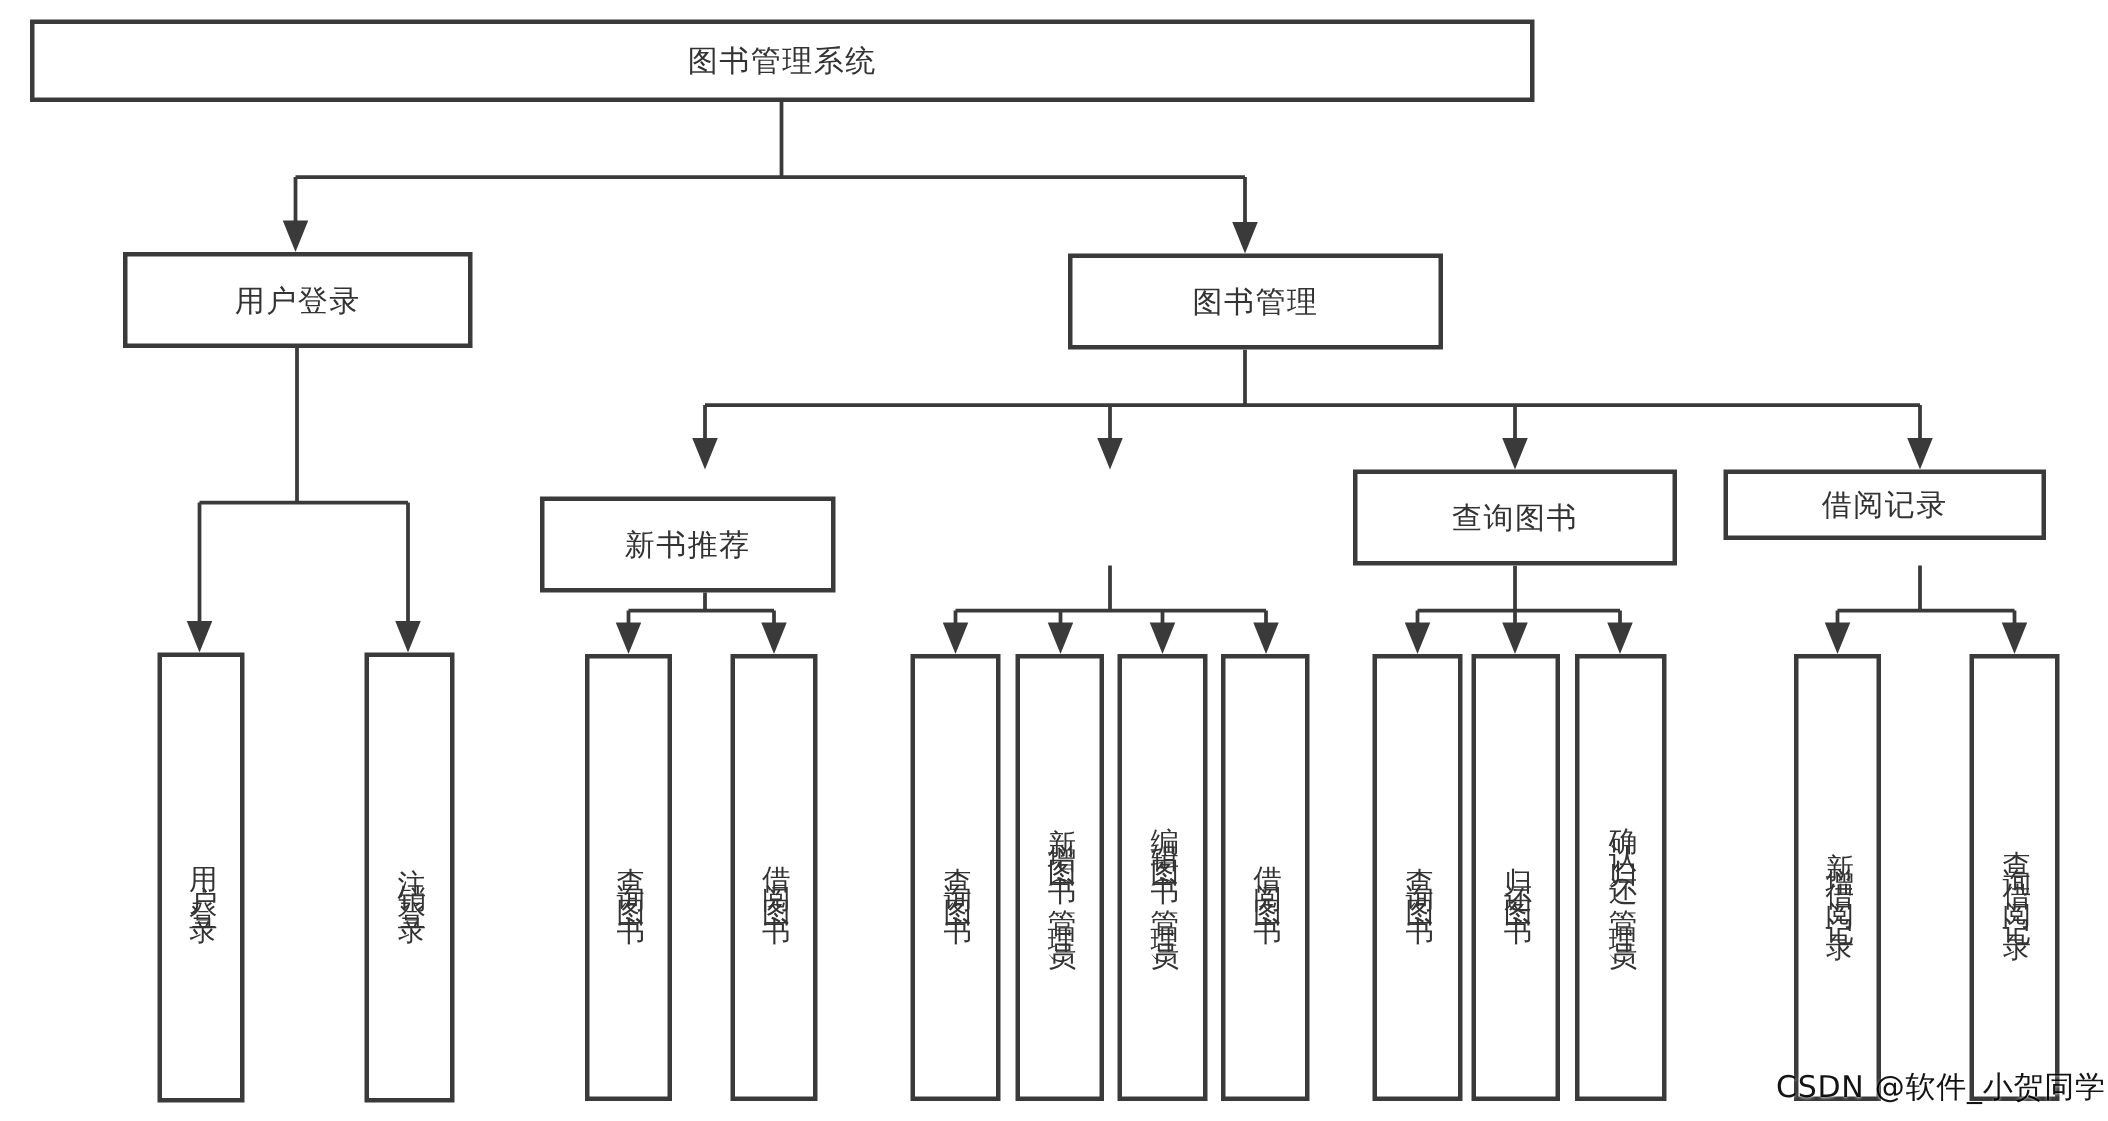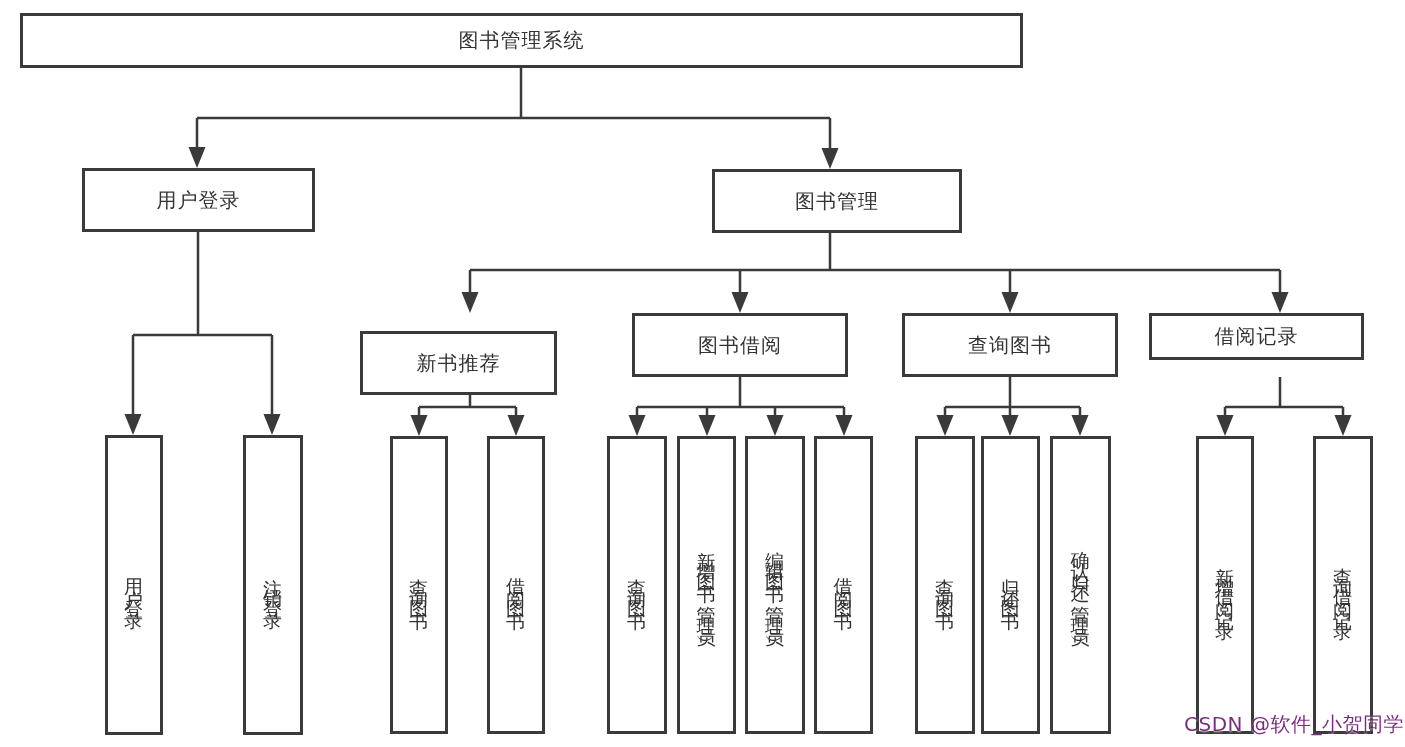--- a/index.html
+++ b/index.html
@@ -14,35 +14,36 @@
   .node{
     position:absolute;
     box-sizing:border-box;
     border:3px solid #3a3a3a;
     background:#fff;
     display:flex;
     align-items:center;
     justify-content:center;
     color:#333;
     z-index:2;
+    font-family:Liberation Mono, monospace;
   }
   .hnode{font-size:20px;letter-spacing:1px;}
   .vnode span{
     writing-mode:vertical-rl;
     text-orientation:mixed;
     letter-spacing:11px;
     font-size:19px;
     line-height:1;
     display:block;
   }
   .watermark{
     position:absolute;
     left:1184px;top:711px;
     font-size:20px;
-    color:#701a75;
+    color:#000000;
     opacity:.92;
     z-index:5;
     letter-spacing:.5px;
     text-shadow:0 1px 2px rgba(255,255,255,.85);
     white-space:nowrap;
   }
 </style>
 </head>
 <body>
 
@@ -88,23 +89,20 @@
   <div class="node hnode" style="left:82px;top:168px;width:233px;height:64px;">
     <span>用户登录</span>
   </div>
   <div class="node hnode" style="left:712px;top:169px;width:250px;height:64px;">
     <span>图书管理</span>
   </div>
 
   <div class="node hnode" style="left:360px;top:331px;width:197px;height:64px;">
     <span>新书推荐</span>
   </div>
-  <div class="node hnode" style="left:632px;top:313px;width:216px;height:64px;">
-    <span>图书借阅</span>
-  </div>
   <div class="node hnode" style="left:902px;top:313px;width:216px;height:64px;">
     <span>查询图书</span>
   </div>
   <div class="node hnode" style="left:1149px;top:313px;width:215px;height:47px;">
     <span>借阅记录</span>
   </div>
 
   <div class="node vnode" style="left:105px;top:435px;width:58px;height:300px;">
     <span>用户登录</span>
   </div>

